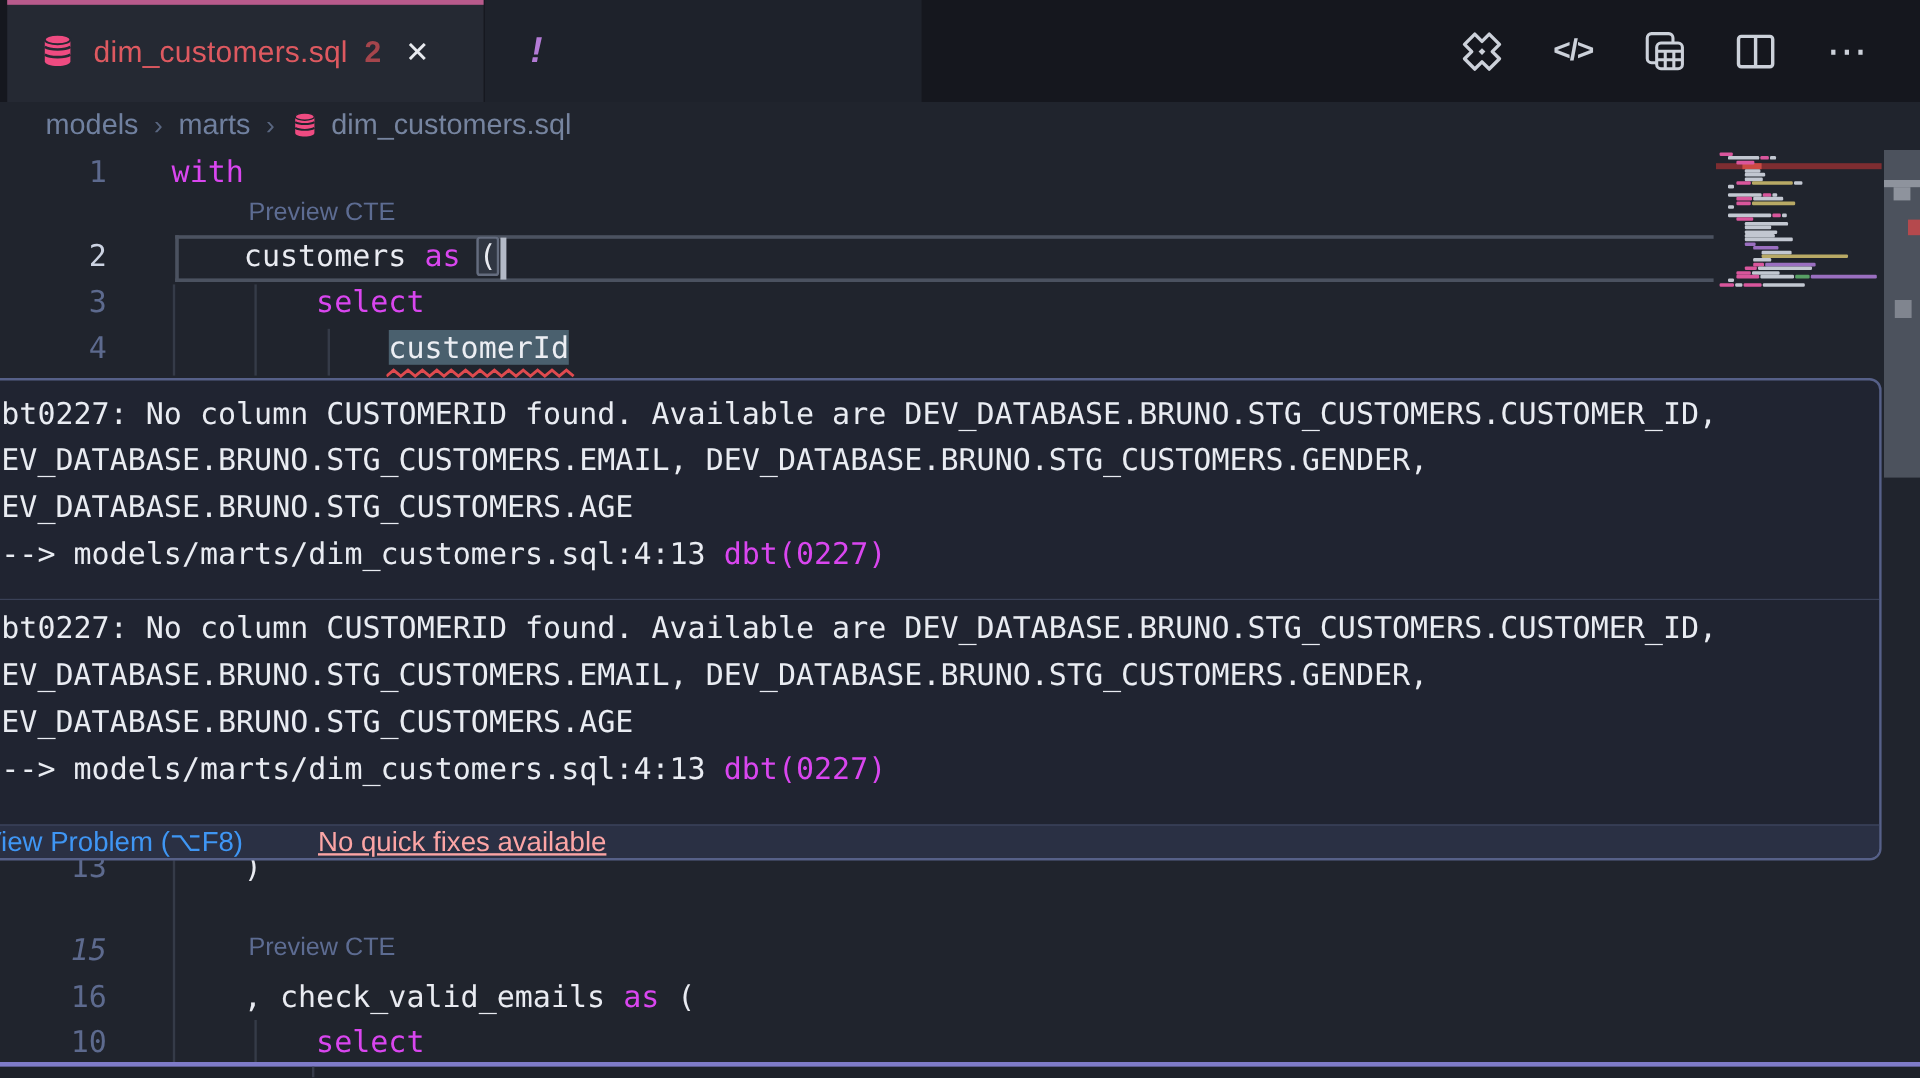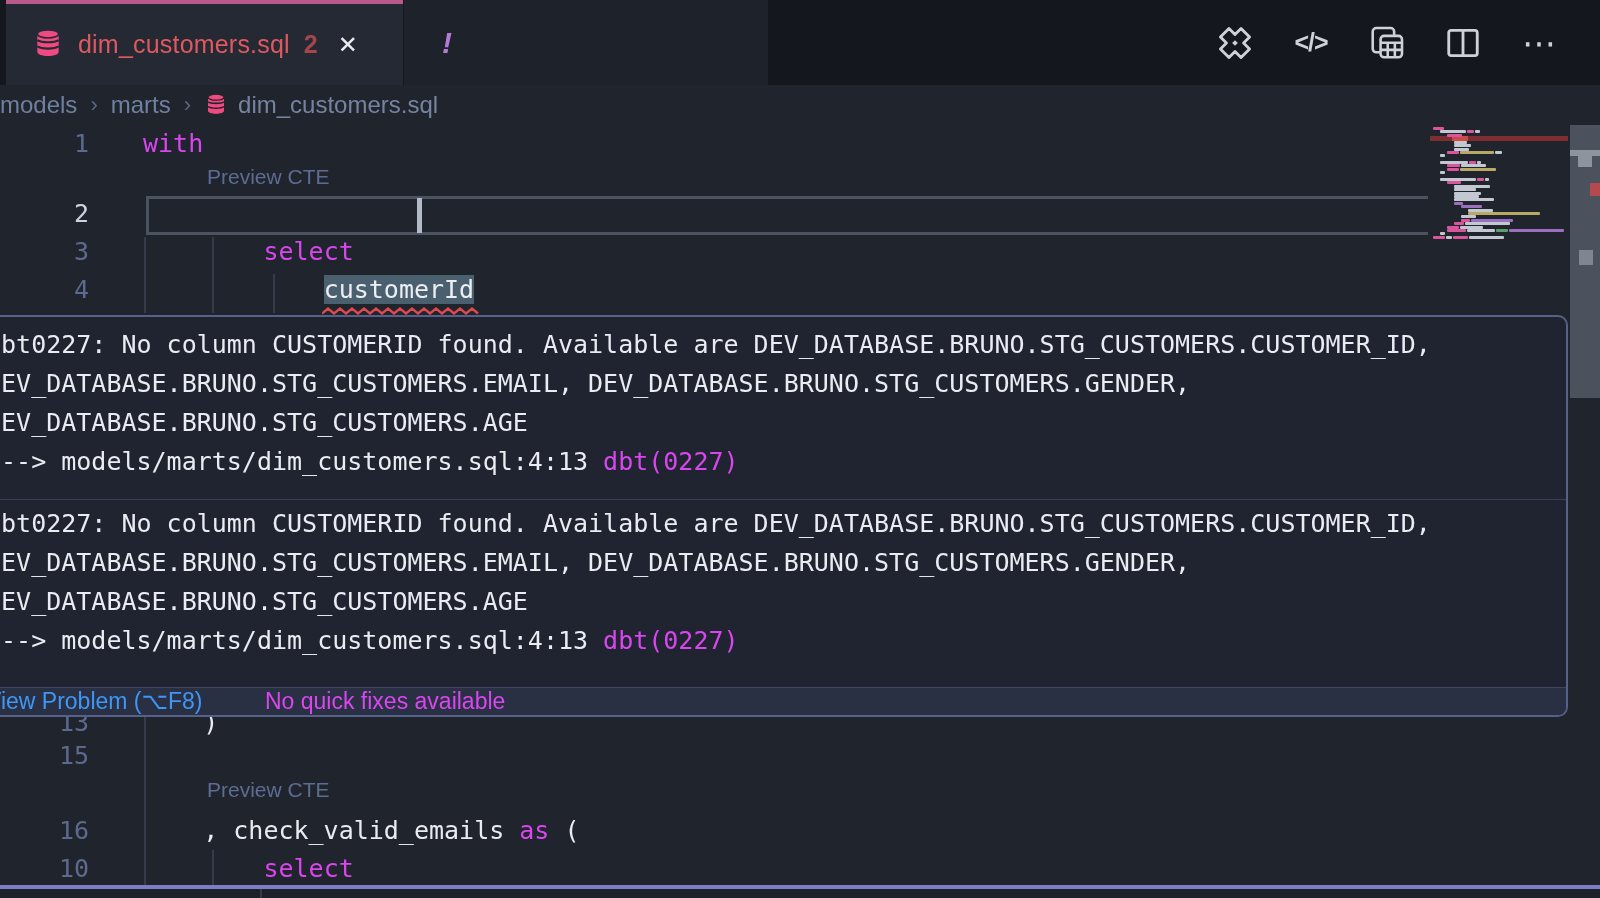--- a/index.html
+++ b/index.html
@@ -23,21 +23,21 @@
 
   .actions { position:absolute; top:0; right:40px; height:85px; display:flex; align-items:center; gap:34px; color:#ccd1da; }
   .act { display:flex; align-items:center; justify-content:center; width:42px; height:42px; cursor:pointer; }
   .glyph-code { font-size:25px; font-weight:600; letter-spacing:-1px; color:#ccd1da; }
   .glyph-more { font-size:34px; color:#ccd1da; line-height:10px; }
 
   
   .breadcrumb { position:absolute; top:85px; left:0; width:1600px; height:40px; display:flex; align-items:center; font-size:24px; color:#70809f; }
   .crumb { cursor:pointer; }
   .crumb-sep { margin:0 13px; color:#5a6781; font-size:22px; }
-  .crumb-first { }
+  .crumb-first { margin-left:38px; }
   .crumb-file { color:#76849f; }
   .bc-icon { margin-right:10px; position:relative; top:2px; }
 
   
   .editor { position:absolute; top:125px; left:0; width:1600px; height:773px; background:#20242d; }
   .code-row { position:absolute; left:0; height:38px; line-height:38px; font-family:"DejaVu Sans Mono", monospace; font-size:25px; width:1430px; cursor:text; }
   .gutter { position:absolute; left:0; top:0; width:89px; text-align:right; color:#5d6a8e; }
   .gutter.active { color:#ccd3e2; }
   .code-text { position:absolute; left:143px; top:0; white-space:pre; color:#e9ebf1; }
   .tok-kw { color:#d946ef; }
@@ -58,21 +58,21 @@
 
   
   .hover { position:absolute; background:#202431; border:2px solid #566088; border-radius:10px; display:flex; flex-direction:column; overflow:hidden; z-index:5; }
   .hover-block { font-family:"DejaVu Sans Mono", monospace; font-size:25px; line-height:39px; color:#e9ecf2; white-space:pre; }
   .hover-block.first { padding:8px 10px 18px 6px; }
   .hover-block.second { padding:4px 10px 0 6px; }
   .hover-divider { height:1px; background:#3a4157; }
   .hover-loc-code { color:#d946ef; }
   .hover-status { margin-top:auto; border-top:1px solid #3f4660; background:#2a3044; display:flex; align-items:center; font-size:23px; padding-left:6px; }
   .hover-link { color:#3f96f4; cursor:pointer; white-space:pre; }
-  .hover-msg { position:absolute; left:285px; color:#d946ef; }
+  .hover-msg { position:absolute; left:285px; color:#fca5a5;text-decoration:underline; }
 
   .panel-top-border { position:absolute; left:0; top:885px; width:1600px; height:4px; background:#7e7bc8; z-index:6; }
   .below-strip { position:absolute; left:0; top:889px; width:1600px; height:9px; background:#1d2129; z-index:6; }
   .below-guide { position:absolute; width:2px; background:#353b48; z-index:7; }
 </style>
 </head>
 <body>
 
 <div class="screen">
 
@@ -147,34 +147,35 @@
         <div class="guide" style="left: 144px; top: 592px; height: 168px;"></div>
         <div class="guide" style="left: 212px; top: 725px; height: 35px;"></div>
       </div>
     <div id="code-lines">
         <div class="code-row" style="top: 0px;">
           <span class="gutter">1</span>
           <span class="code-text"><span class="tok-kw">with</span></span>
         </div>
         <div class="code-row" style="top: 70px;">
           <span class="gutter active">2</span>
+          <span class="code-text"><span class="tok-plain">    customers </span><span class="tok-kw">as</span><span class="tok-plain"> </span><span class="tok-bracket">(</span></span>
         </div>
         <div class="code-row" style="top: 108px;">
           <span class="gutter">3</span>
           <span class="code-text"><span class="tok-plain">        </span><span class="tok-kw">select</span></span>
         </div>
         <div class="code-row" style="top: 146px;">
           <span class="gutter">4</span>
           <span class="code-text"><span class="tok-plain">            </span><span class="tok-selected-error">customerId</span></span>
         </div>
         <div class="code-row" style="top: 579px;">
           <span class="gutter">13</span>
           <span class="code-text"><span class="tok-plain">    )</span></span>
         </div>
-        <div class="code-row" style="top: 612px;">
+        <div class="code-row" style="top: 648px; font-style: italic;">
           <span class="gutter">15</span>
           <span class="code-text"></span>
         </div>
         <div class="code-row" style="top: 687px;">
           <span class="gutter">16</span>
           <span class="code-text"><span class="tok-plain">    , check_valid_emails </span><span class="tok-kw">as</span><span class="tok-plain"> (</span></span>
         </div>
         <div class="code-row" style="top: 725px;">
           <span class="gutter">10</span>
           <span class="code-text"><span class="tok-plain">        </span><span class="tok-kw">select</span></span>

